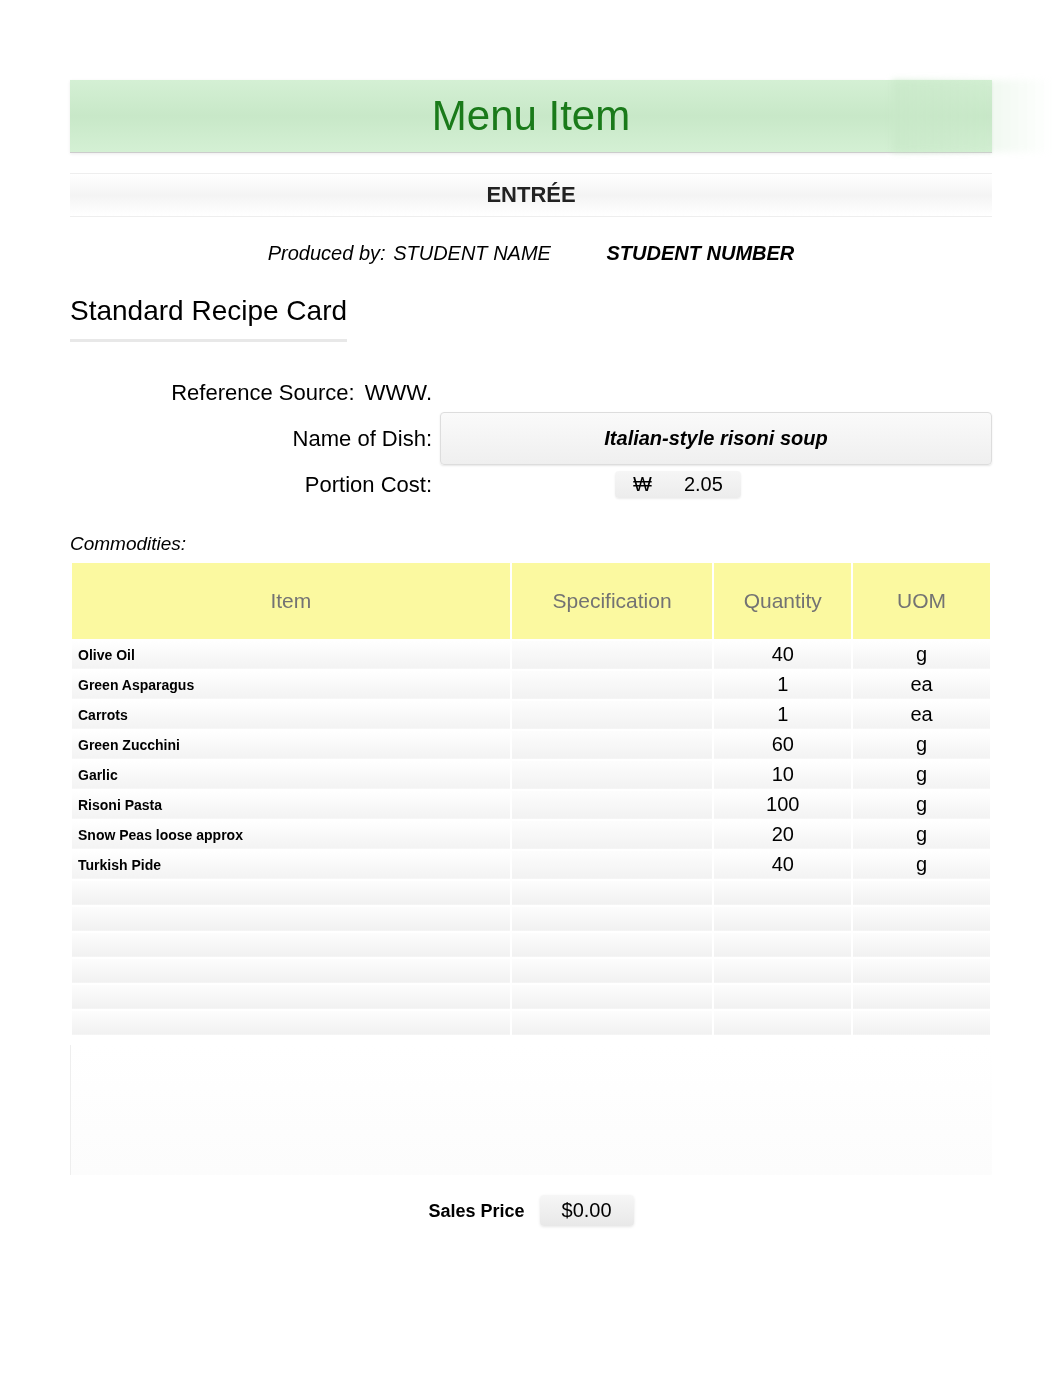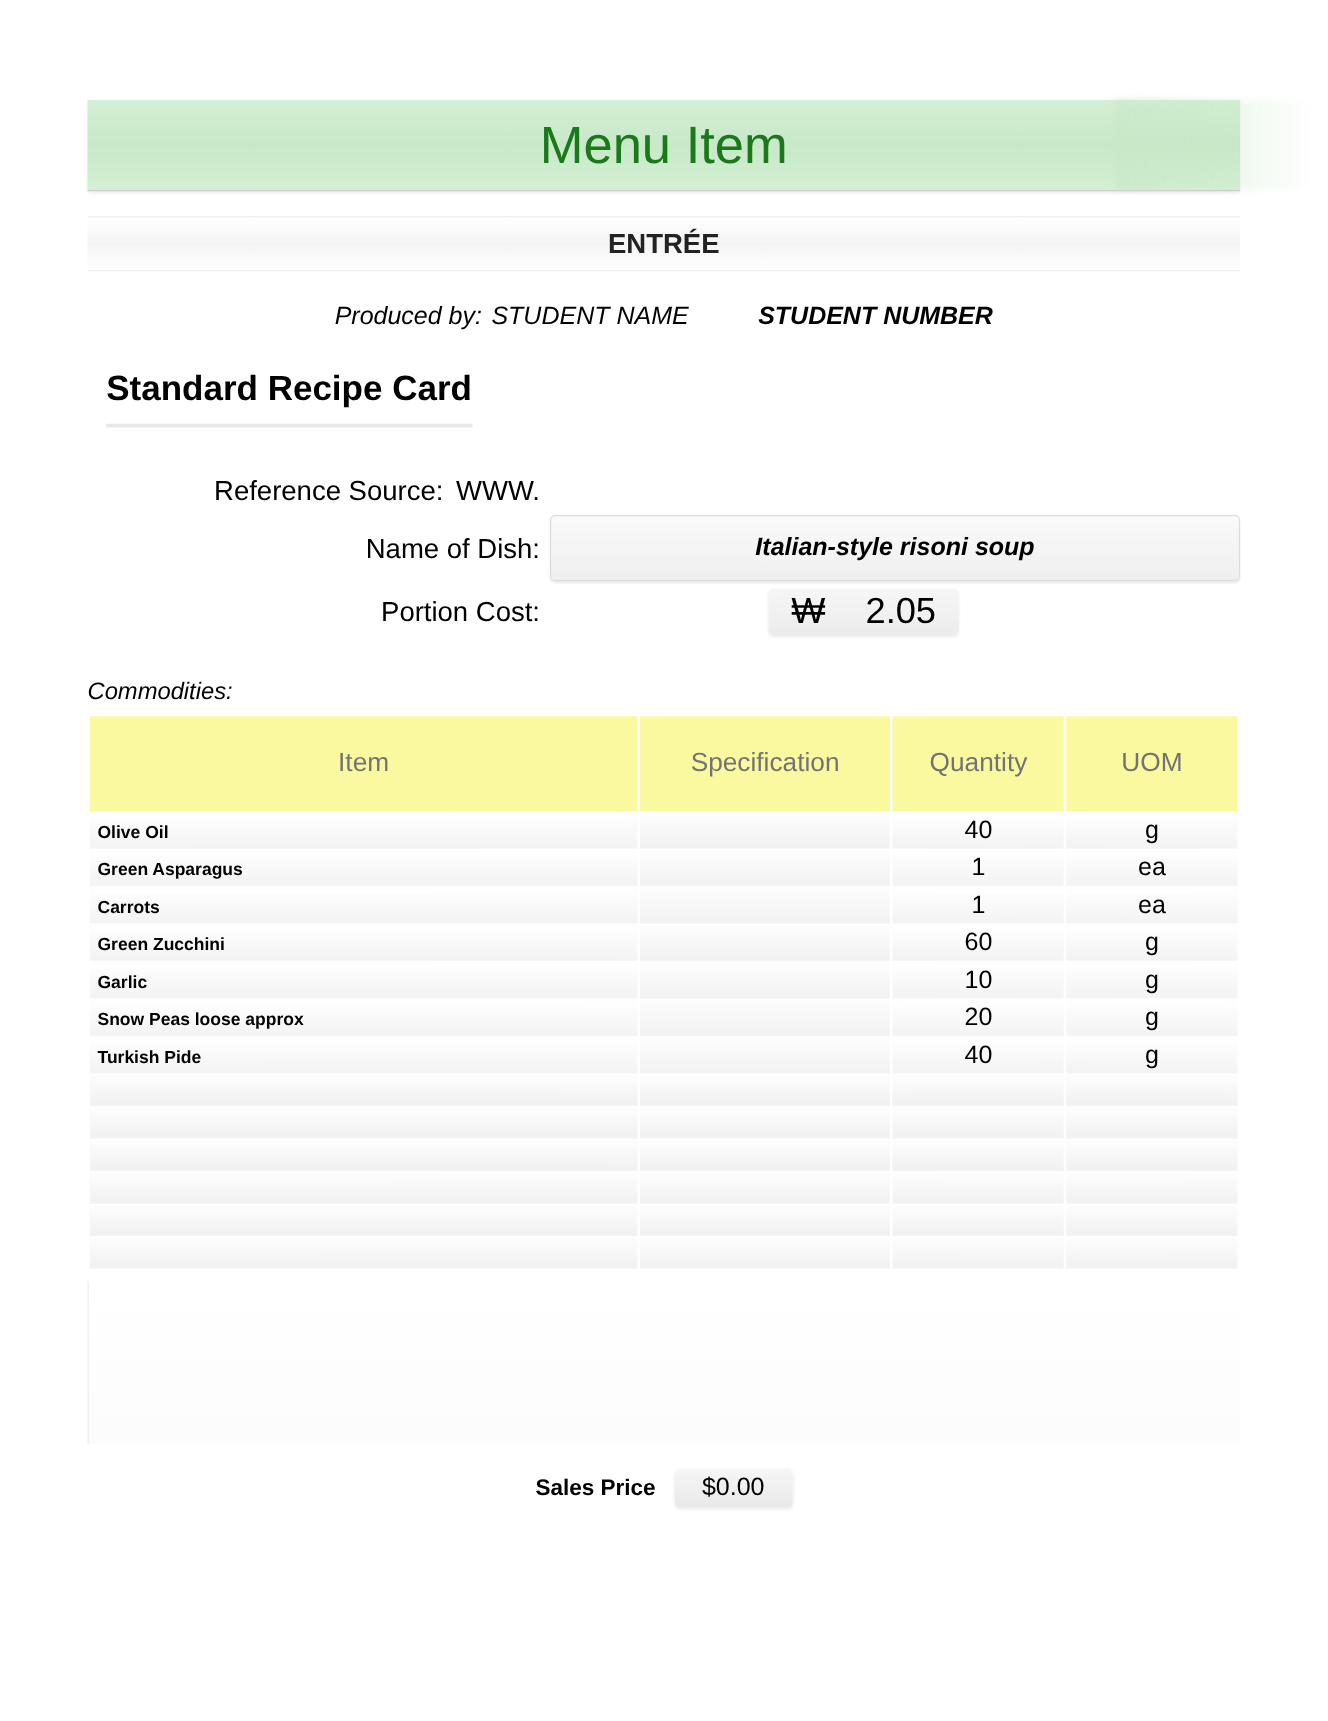--- a/index.html
+++ b/index.html
@@ -64,26 +64,25 @@
       margin-left: 2px;
     }
     .produced-row .val2 {
       font-weight: bold;
       font-style: italic;
       display: inline-block;
       margin-left: 50px;
     }
     .recipe-card-title {
       font-size: 28px;
-      font-weight: bold;
+      font-weight: normal;
       border-bottom: 3px solid #e8e8e8;
       display: inline-block;
       padding-bottom: 12px;
       margin-bottom: 30px;
-      margin-left: 15px;
     }
     .field-row {
       display: flex;
       align-items: center;
       margin-bottom: 6px;
     }
     .field-label {
       width: 370px;
       text-align: right;
       font-size: 22px;
@@ -106,21 +105,21 @@
     }
     .ref-row .field-label {
       font-size: 22px;
     }
     .portion-val {
       display: inline-block;
       background: linear-gradient(to bottom, #f6f6f6, #ececec);
       border-radius: 4px;
       padding: 2px 18px;
       margin-left: 175px;
-      font-size: 29px;
+      font-size: 20px;
       box-shadow: 0 1px 2px rgba(0,0,0,0.08);
     }
     .portion-val .sym {
       margin-right: 32px;
     }
     .commodities-label {
       font-weight: normal;
       font-style: italic;
       font-size: 19px;
       margin-top: 35px;
@@ -266,20 +265,26 @@
           <td class="qty">60</td>
           <td class="uom">g</td>
         </tr>
         <tr>
           <td>Garlic</td>
           <td class="spec"></td>
           <td class="qty">10</td>
           <td class="uom">g</td>
         </tr>
         <tr>
+          <td>Risoni Pasta</td>
+          <td class="spec"></td>
+          <td class="qty">100</td>
+          <td class="uom">g</td>
+        </tr>
+        <tr>
           <td>Snow Peas loose approx</td>
           <td class="spec"></td>
           <td class="qty">20</td>
           <td class="uom">g</td>
         </tr>
         <tr>
           <td>Turkish Pide</td>
           <td class="spec"></td>
           <td class="qty">40</td>
           <td class="uom">g</td>

